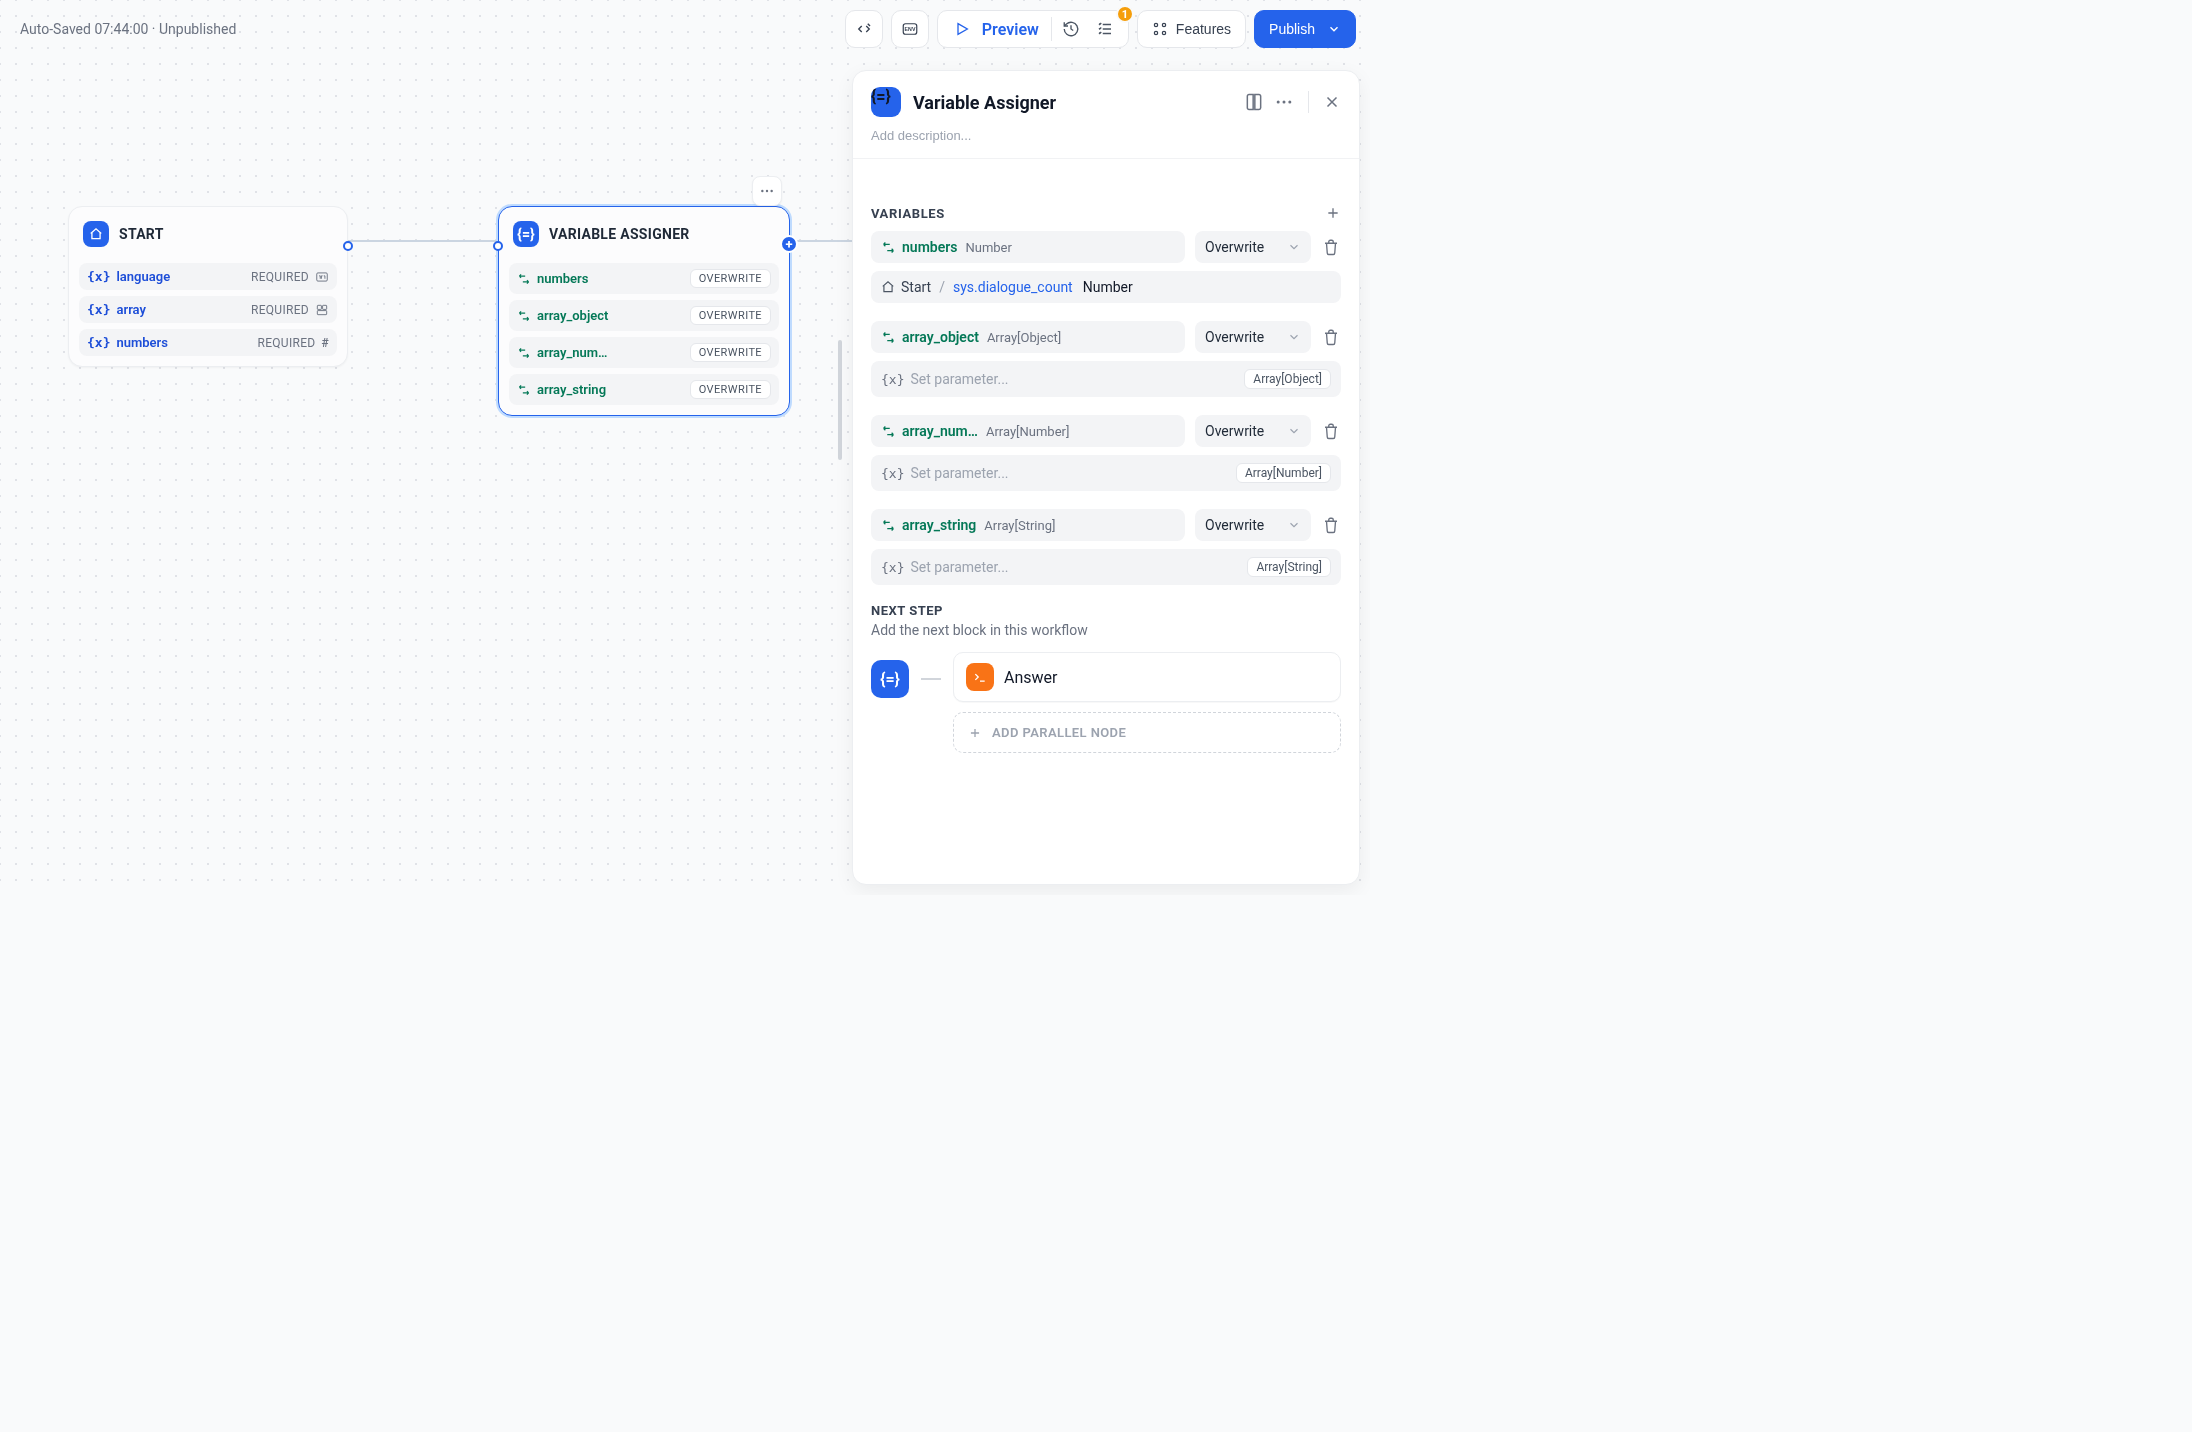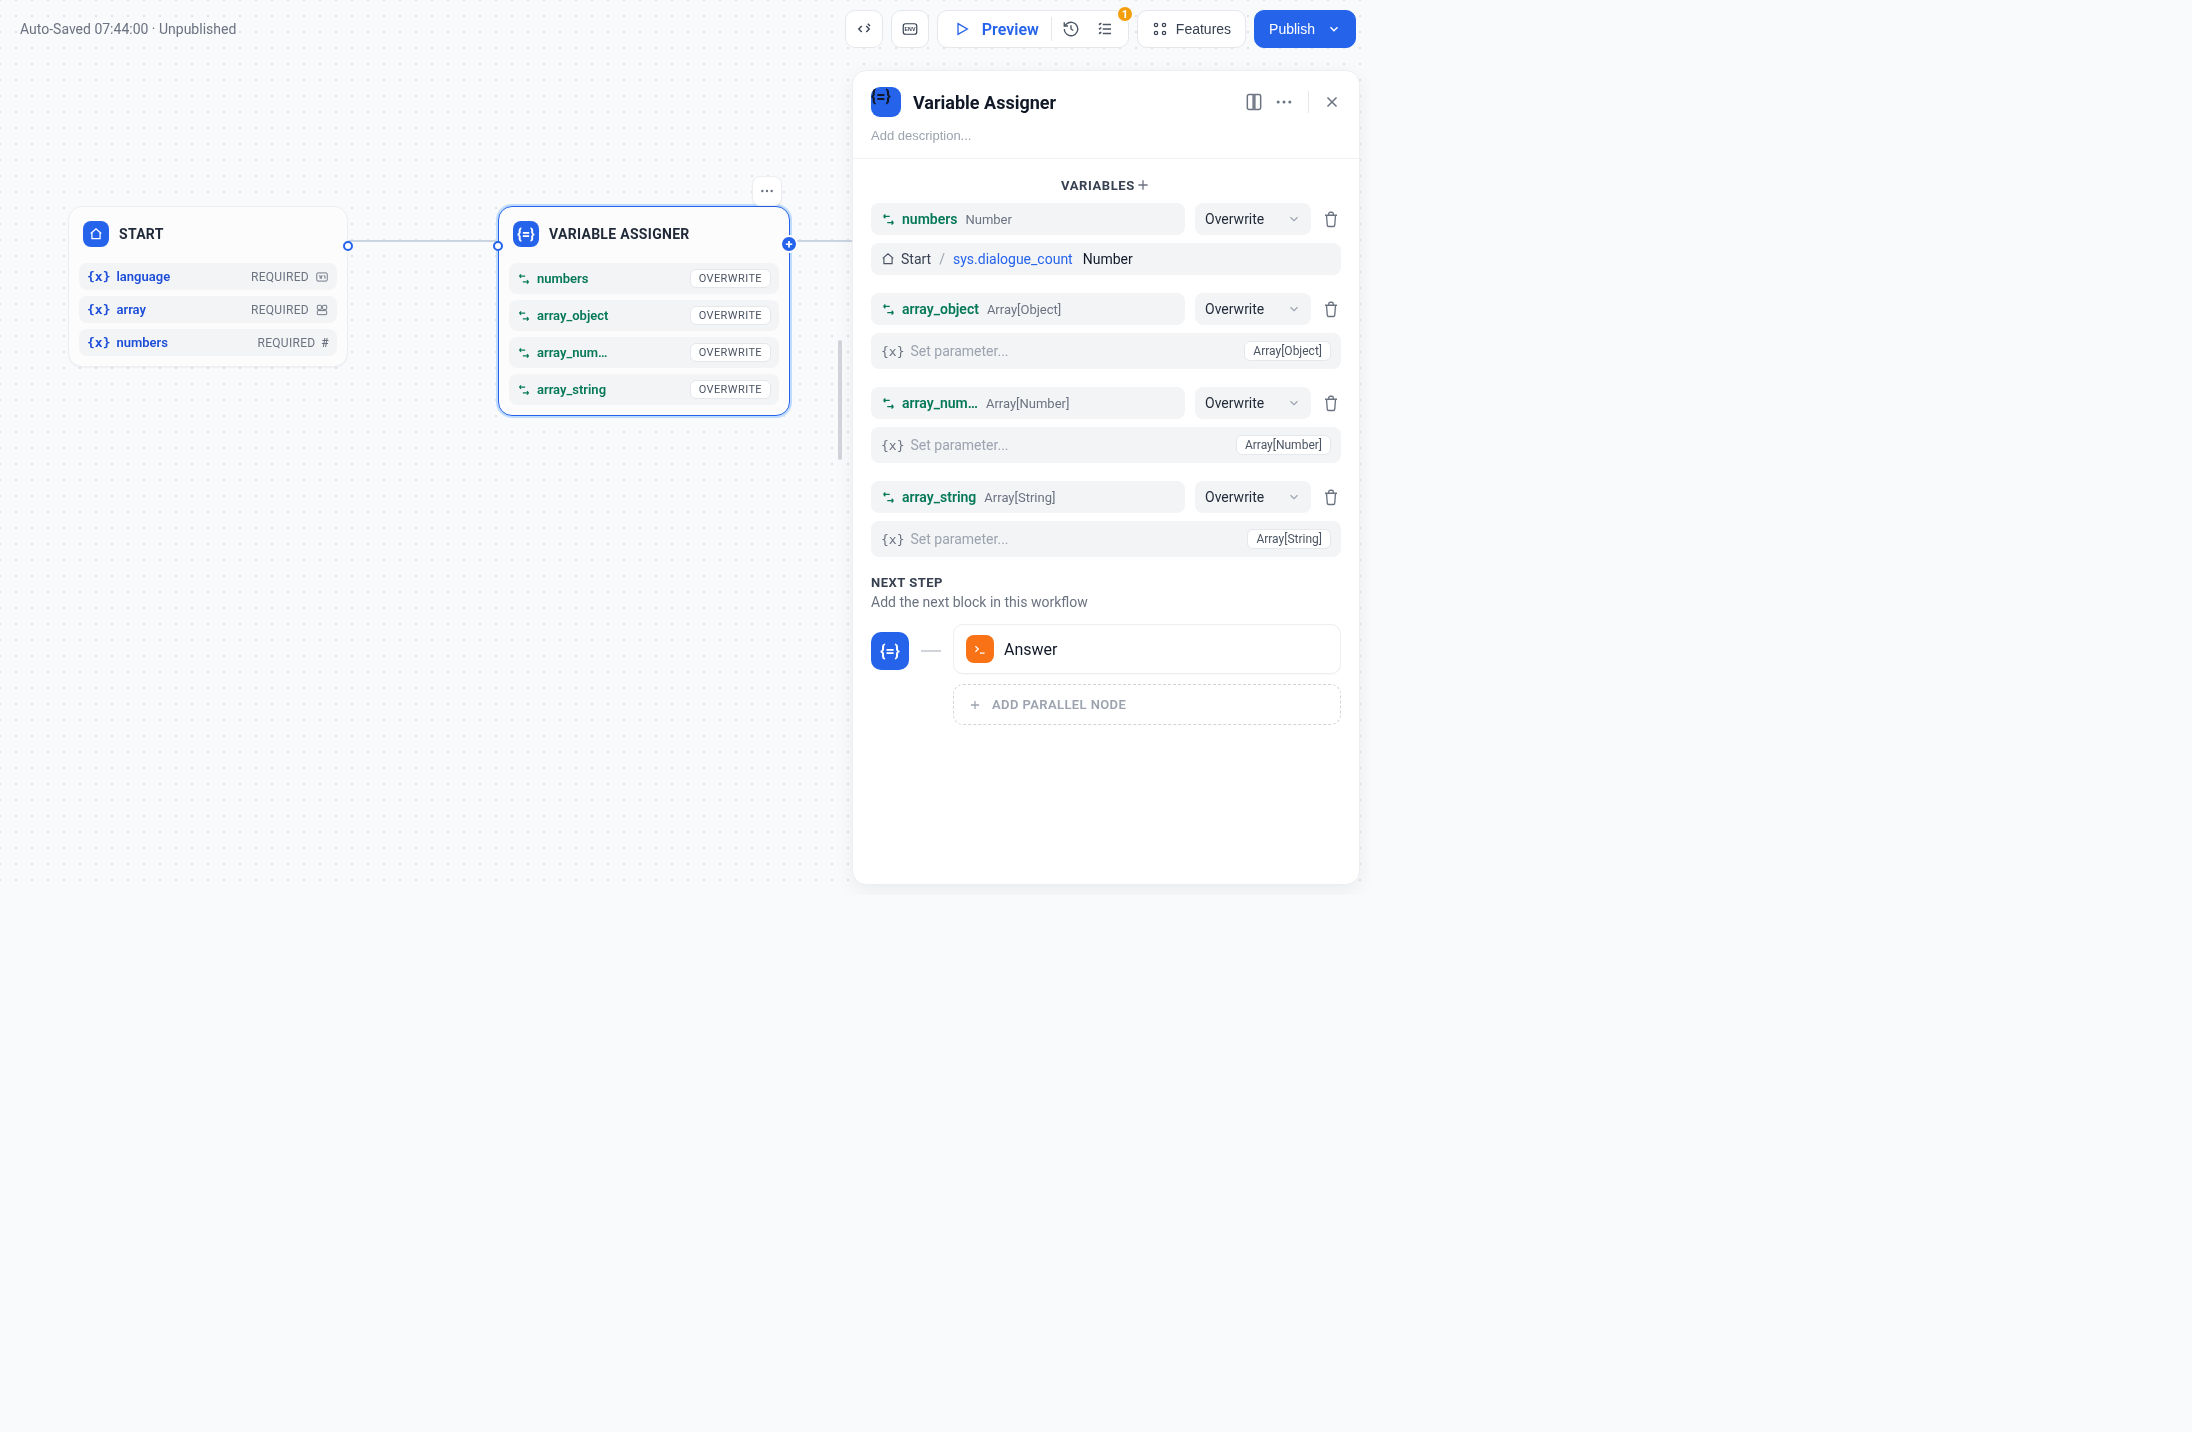--- a/index.html
+++ b/index.html
@@ -120,21 +120,21 @@
   .sp-title { font-size:18px; font-weight:700; }
   .sp-actions { display:flex; align-items:center; gap:10px; color:#6b7280; }
   .sp-actions .sep { width:1px; height:22px; background:#e5e7eb; margin:0 4px; }
   .sp-desc { padding: 0 18px 14px; }
   .sp-desc input {
     width:100%; border:none; font-size:13px; color:#374151; background:transparent;
   }
   .sp-desc input::placeholder { color:#9ca3af; }
   .sp-divider { height:1px; background:#f1f2f4; }
   .sp-body { padding: 18px; overflow:auto; flex:1; }
-  .sp-section-head { display:flex; align-items:center; justify-content:center; margin-bottom:10px; }
+  .sp-section-head { display:flex; align-items:center; justify-content:space-between; margin-bottom:10px;margin-top:28px; }
   .sp-section-title { font-size:13px; font-weight:700; letter-spacing:.6px; color:#374151; }
   .plus-sm { color:#6b7280; font-size:18px; cursor:pointer; }
 
   .vrow { display:flex; align-items:center; gap:10px; margin-bottom:8px; }
   .vtarget {
     flex:1; display:flex; align-items:center; gap:6px;
     background:#f3f4f6; border-radius:8px; padding:8px 10px; font-size:14px;
     min-width:0;
   }
   .vtarget .vname { color:#047857; font-weight:600; white-space:nowrap; overflow:hidden; text-overflow:ellipsis; }

